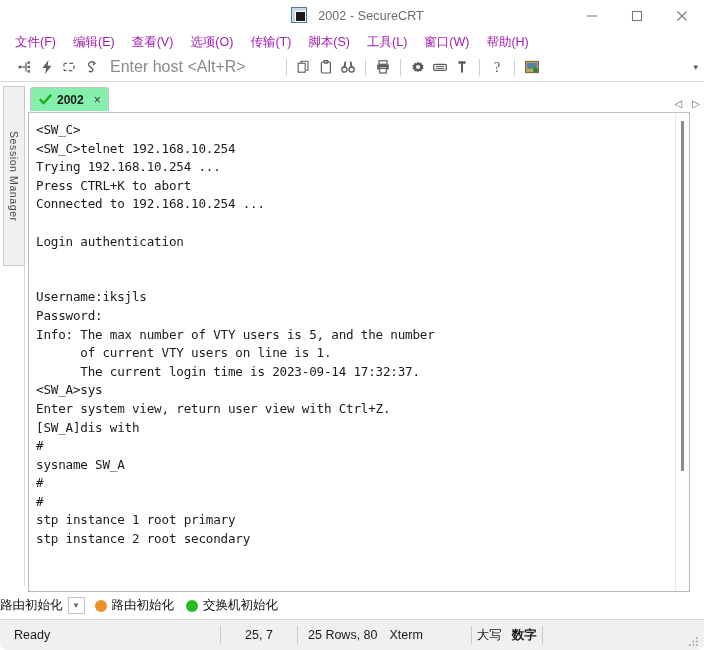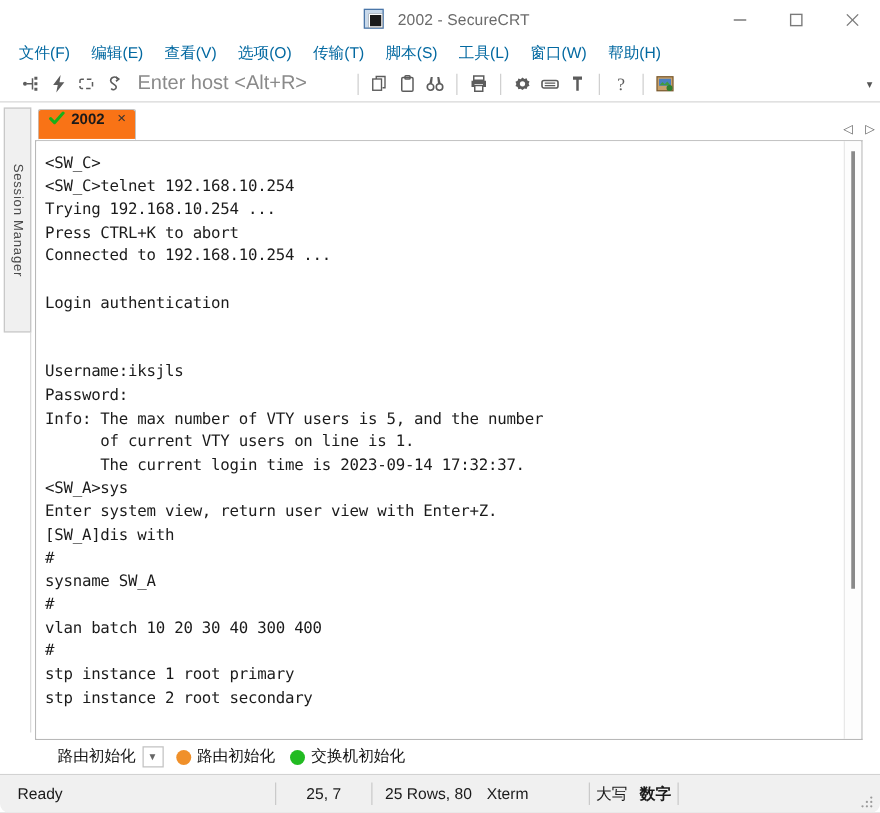--- a/index.html
+++ b/index.html
@@ -62,21 +62,21 @@
 
   
   .menubar {
     position: absolute; left: 0; top: 32px;
     width: 704px; height: 21px;
     background: #ffffff;
     display: flex; align-items: center;
     padding-left: 15px;
   }
   .menu-item {
-    font-size: 12.5px; color: #0369a1;
+    font-size: 12.5px; color: #a21caf;
     margin-right: 17px;
     white-space: nowrap;
     line-height: 21px;
   }
 
   
   .toolbar {
     position: absolute; left: 0; top: 53px;
     width: 704px; height: 29px;
     background: #ffffff;
@@ -131,23 +131,23 @@
 
   
   .tabbar {
     position: absolute; left: 28px; top: 86px;
     width: 676px; height: 26px;
     background: #ffffff;
     display: flex; align-items: flex-end;
   }
   .tab {
     height: 25px;
-    display: flex; align-items: flex-start;
+    display: flex; align-items: center;
     padding: 0 7px 0 8px;
-    background: #f97316;
+    background: #86efac;
     border: 1px solid #c4c4c4;
     border-bottom: 1px solid #ffffff;
     border-top-left-radius: 3px;
     border-top-right-radius: 3px;
     margin-left: 2px;
   }
   .tab-check {
     width: 13px; height: 13px; margin-right: 5px;
     flex: none;
   }
@@ -199,21 +199,20 @@
     width: 3px; height: 350px;
     background: #8a8a8a;
   }
 
   
   .buttonbar {
     position: absolute; left: 0; top: 592px;
     width: 704px; height: 27px;
     background: #ffffff;
     display: flex; align-items: center;
-    padding-left: 46px;
   }
   .bb-label {
     font-size: 12.5px; color: #111;
     white-space: nowrap;
   }
   .bb-dropdown {
     width: 17px; height: 17px;
     border: 1px solid #c2c2c2;
     background: #fff;
     margin-left: 5px; margin-right: 10px;
@@ -463,26 +462,25 @@
         <div class="term-line">&nbsp;</div>
         <div class="term-line">Login authentication</div>
         <div class="term-line">&nbsp;</div>
         <div class="term-line">&nbsp;</div>
         <div class="term-line">Username:iksjls</div>
         <div class="term-line">Password:</div>
         <div class="term-line">Info: The max number of VTY users is 5, and the number</div>
         <div class="term-line">      of current VTY users on line is 1.</div>
         <div class="term-line">      The current login time is 2023-09-14 17:32:37.</div>
         <div class="term-line">&lt;SW_A&gt;sys</div>
-        <div class="term-line">Enter system view, return user view with Enter+Z.</div>
+        <div class="term-line">Enter system view, return user view with Ctrl+Z.</div>
         <div class="term-line">[SW_A]dis with</div>
         <div class="term-line">#</div>
         <div class="term-line">sysname SW_A</div>
         <div class="term-line">#</div>
-        <div class="term-line">vlan batch 10 20 30 40 300 400</div>
         <div class="term-line">#</div>
         <div class="term-line">stp instance 1 root primary</div>
         <div class="term-line">stp instance 2 root secondary</div>
       </div>
     <div class="scrollbar">
       <div class="scroll-thumb"></div>
     </div>
   </div>
 
   <div class="buttonbar">

